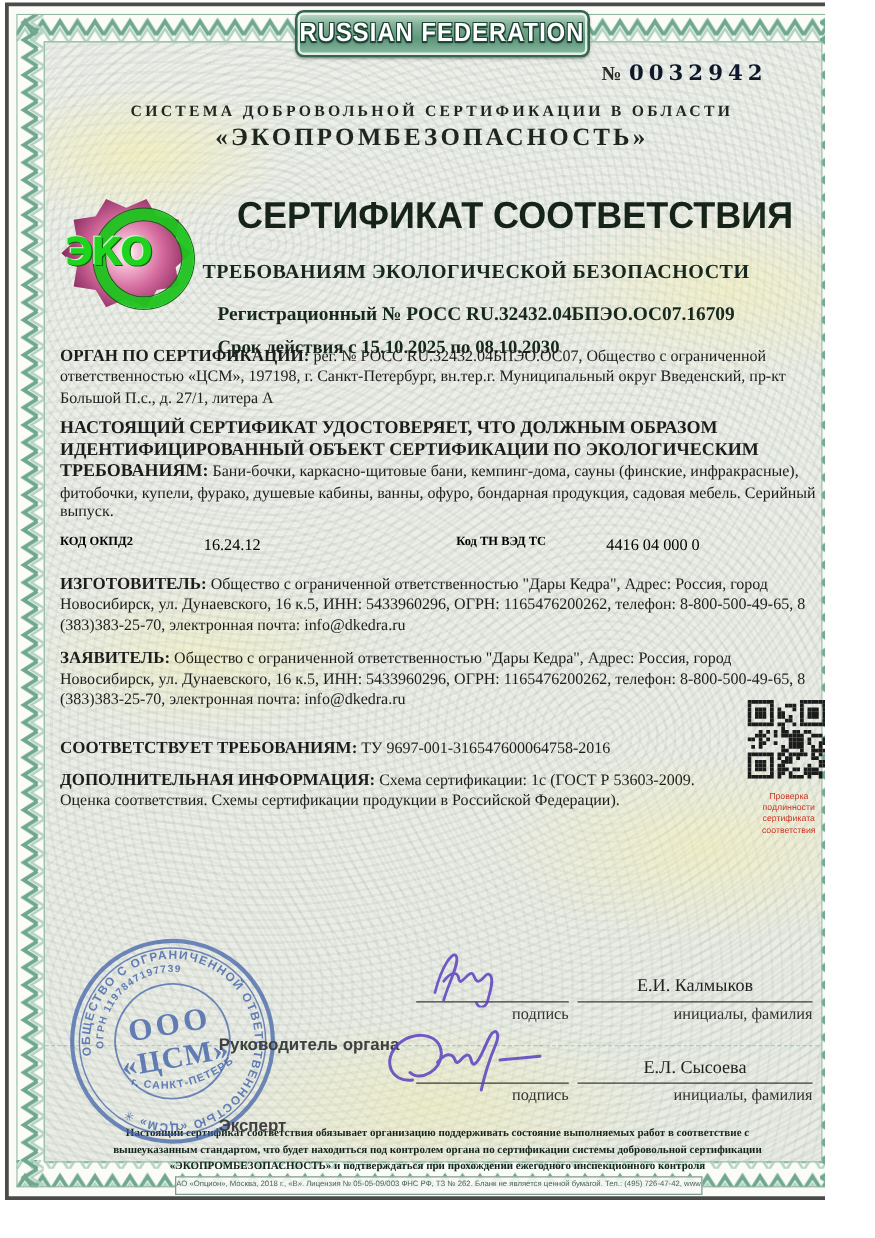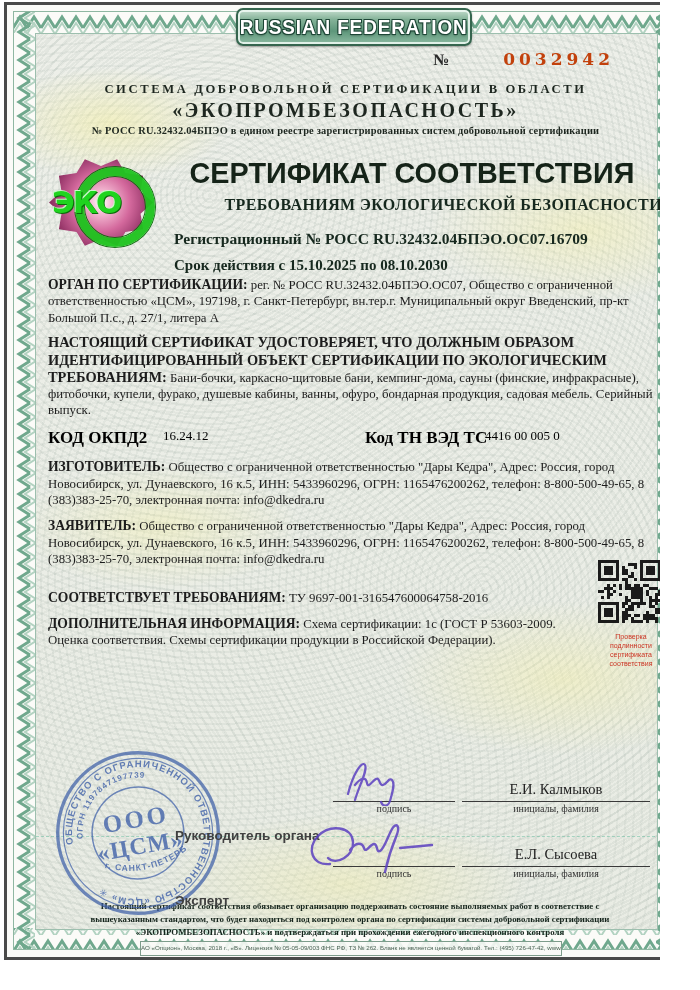--- a/index.html
+++ b/index.html
@@ -37,21 +37,21 @@
     box-shadow: inset 0 0 0 2px rgba(240,250,244,0.85), 0 1px 2px rgba(0,0,0,0.35);
     display:flex; align-items:center; justify-content:center; }
   .banner span { font-family:"Liberation Sans","DejaVu Sans",sans-serif; font-weight:800;
     font-size:21px; color:#ffffff; letter-spacing:1px; transform:scaleX(0.9); white-space:nowrap;
     text-shadow:1px 1px 0 #1d4636,-1px 1px 0 #1d4636,1px -1px 0 #1d4636,-1px -1px 0 #1d4636,0 2px 2px rgba(0,0,0,0.25); }
 
   
   .serial { position:absolute; top:49px; right:46px; z-index:5; white-space:nowrap; }
   .serial .pre { font-size:16px; color:#2b2b2b; font-weight:bold; margin-right:6px; }
   .serial .num { font-family:"DejaVu Serif",serif; font-size:17px; font-weight:600;
-                 color:#c2410c; letter-spacing:4px;margin-left:48px; }
+                 color:#0f172a; letter-spacing:4px; }
 
   
   .sys-head { position:absolute; left:35px; top:82px; width:621px; z-index:5; text-align:center; color:#1d261f; }
   .sys-head .l1 { font-size:12.6px; font-weight:bold; letter-spacing:2.6px; line-height:1.2; }
   .sys-head .name { font-size:20px; font-weight:bold; letter-spacing:2.5px; margin-top:2px; }
   .sys-head .reg { font-size:10.4px; font-weight:bold; letter-spacing:0.2px; margin-top:3px; }
 
   
   .logo { position:absolute; left:49px; top:157px; width:104px; height:91px; z-index:5; }
   .logo .burst { position:absolute; inset:0;
@@ -61,45 +61,45 @@
     border:9px solid #1ec41e; border-radius:50%; opacity:0.95;
     box-shadow:0 0 0 1px #0a6b0a, inset 0 0 0 1px #0a6b0a; }
   .logo .eko { position:absolute; left:3px; top:27px; font-family:"DejaVu Sans",sans-serif;
     font-weight:800; font-size:31px; letter-spacing:-2px; color:#1fd41f;
     text-shadow:1px 1px 0 #0a6b0a,-1px -1px 0 #c9f7c9; }
 
   
   .title-block { position:absolute; left:162px; top:156px; width:500px; z-index:5; color:#16281e; }
   .title-block .main { font-family:"Liberation Sans","DejaVu Sans",sans-serif; font-weight:800;
     font-size:30px; text-align:center; transform:scaleX(0.96); white-space:nowrap; color:#152318; }
-  .title-block .sub { font-size:16px; font-weight:bold; text-align:right; margin-top:6px; letter-spacing:0.4px; }
+  .title-block .sub { font-size:16px; font-weight:bold; text-align:left; margin-top:19px; letter-spacing:0.4px; }
   .title-block .regnum { font-size:15.5px; font-weight:bold; margin-top:16px; padding-left:12px; }
   .title-block .valid  { font-size:15px;  font-weight:bold; margin-top:9px;  padding-left:12px; }
 
   
   .body-copy { position:absolute; left:48px; top:276px; width:606px; z-index:5; }
   .par { font-size:12.8px; line-height:1.28; color:#1c1c1c; margin:0 0 8px 0; }
   .par .lbl { font-weight:bold; font-size:13.6px; }
   .par.statement { line-height:1.22; margin-bottom:10px; }
   .par.statement .lbl { font-size:14.4px;font-family:Liberation Serif, serif; }
   .par.narrow { width:548px; }
   .codes { position:relative; height:20px; margin-bottom:10px; font-size:13px; }
-  .codes .c-lbl { position:absolute; font-weight:bold; font-size:17px; }
+  .codes .c-lbl { position:absolute; font-weight:bold; font-size:10px; }
   .codes .c-val { position:absolute;text-align:right; }
 
   
   .qr-wrap { position:absolute; left:598px; top:560px; width:66px; z-index:5; }
   .qr-caption { margin-top:5px; width:66px; text-align:center; font-family:"Liberation Sans","DejaVu Sans",sans-serif;
     font-size:7px; line-height:1.3; color:#cc3322; }
 
   
   .role { position:absolute; font-family:"Liberation Sans","DejaVu Sans",sans-serif;
           font-weight:bold; font-size:13.5px; color:#404040; z-index:6;margin-top:48px; }
   .sig-line { position:absolute; border-top:1.2px solid #3a3a3a; z-index:5; }
-  .tiny-lbl { position:absolute; font-size:10px; color:#333; text-align:center; z-index:5; }
+  .tiny-lbl { position:absolute; font-size:13px; color:#333; text-align:right; z-index:5; }
   .sig-name { position:absolute; width:188px; text-align:center; font-size:14.5px; color:#222; z-index:5; }
   .sig-svg { position:absolute; z-index:7; }
 
   .stamp { position:absolute; left:52px; top:747px; z-index:6; }
 
   
   .disclaimer { position:absolute; left:68px; top:900px; width:564px; z-index:5;
     text-align:center; font-size:8.8px; font-weight:bold; line-height:1.45; color:#15241c; }
   .print-box { position:absolute; left:140px; top:941px; width:420px; height:13px; z-index:6;
     border:1px solid #7d9c8b; background:rgba(248,250,246,0.9);
@@ -139,21 +139,20 @@
     <span>RUSSIAN FEDERATION</span>
   </div>
 
   <div class="serial">
     <span class="pre">№</span><span class="num">0032942</span>
   </div>
 
   <div class="sys-head">
     <div class="l1">СИСТЕМА ДОБРОВОЛЬНОЙ СЕРТИФИКАЦИИ В ОБЛАСТИ</div>
     <div class="name">«ЭКОПРОМБЕЗОПАСНОСТЬ»</div>
-    <div class="reg">№ РОСС RU.32432.04БПЭО в едином реестре зарегистрированных систем добровольной сертификации</div>
   </div>
 
   <div class="logo">
     <div class="burst"></div>
     <div class="ring"></div>
     <div class="eko">ЭКО</div>
   </div>
 
   <div class="title-block">
     <div class="main">СЕРТИФИКАТ СООТВЕТСТВИЯ</div>
@@ -165,21 +164,21 @@
   <div class="body-copy">
 
     <p class="par"><span class="lbl">ОРГАН ПО СЕРТИФИКАЦИИ:</span><span> рег. № РОСС RU.32432.04БПЭО.ОС07, Общество с ограниченной ответственностью «ЦСМ», 197198, г. Санкт-Петербург, вн.тер.г. Муниципальный округ Введенский, пр-кт Большой П.с., д. 27/1, литера А</span></p>
 
     <p class="par statement"><span class="lbl">НАСТОЯЩИЙ СЕРТИФИКАТ УДОСТОВЕРЯЕТ, ЧТО ДОЛЖНЫМ ОБРАЗОМ ИДЕНТИФИЦИРОВАННЫЙ ОБЪЕКТ СЕРТИФИКАЦИИ ПО ЭКОЛОГИЧЕСКИМ ТРЕБОВАНИЯМ:</span><span> Бани-бочки, каркасно-щитовые бани, кемпинг-дома, сауны (финские, инфракрасные), фитобочки, купели, фурако, душевые кабины, ванны, офуро, бондарная продукция, садовая мебель. Серийный выпуск.</span></p>
 
     <div class="codes">
       <span class="c-lbl" style="left:0">КОД ОКПД2</span>
       <span class="c-val" style="left:115px">16.24.12</span>
       <span class="c-lbl" style="left:317px">Код ТН ВЭД ТС</span>
-      <span class="c-val" style="left:437px">4416 00 005 0</span>
+      <span class="c-val" style="left:437px">4416 04 000 0</span>
     </div>
 
     <p class="par" style="margin-bottom:9px"><span class="lbl">ИЗГОТОВИТЕЛЬ:</span><span> Общество с ограниченной ответственностью "Дары Кедра", Адрес: Россия, город Новосибирск, ул. Дунаевского, 16 к.5, ИНН: 5433960296, ОГРН: 1165476200262, телефон: 8-800-500-49-65, 8 (383)383-25-70, электронная почта: info@dkedra.ru</span></p>
 
     <p class="par" style="margin-bottom:22px"><span class="lbl">ЗАЯВИТЕЛЬ:</span><span> Общество с ограниченной ответственностью "Дары Кедра", Адрес: Россия, город Новосибирск, ул. Дунаевского, 16 к.5, ИНН: 5433960296, ОГРН: 1165476200262, телефон: 8-800-500-49-65, 8 (383)383-25-70, электронная почта: info@dkedra.ru</span></p>
 
     <p class="par"><span class="lbl">СООТВЕТСТВУЕТ ТРЕБОВАНИЯМ:</span><span> ТУ 9697-001-316547600064758-2016</span></p>
 
 
     <p class="par narrow"><span class="lbl">ДОПОЛНИТЕЛЬНАЯ ИНФОРМАЦИЯ:</span><span> Схема сертификации: 1с (ГОСТ Р 53603-2009. Оценка соответствия. Схемы сертификации продукции в Российской Федерации).</span></p>

